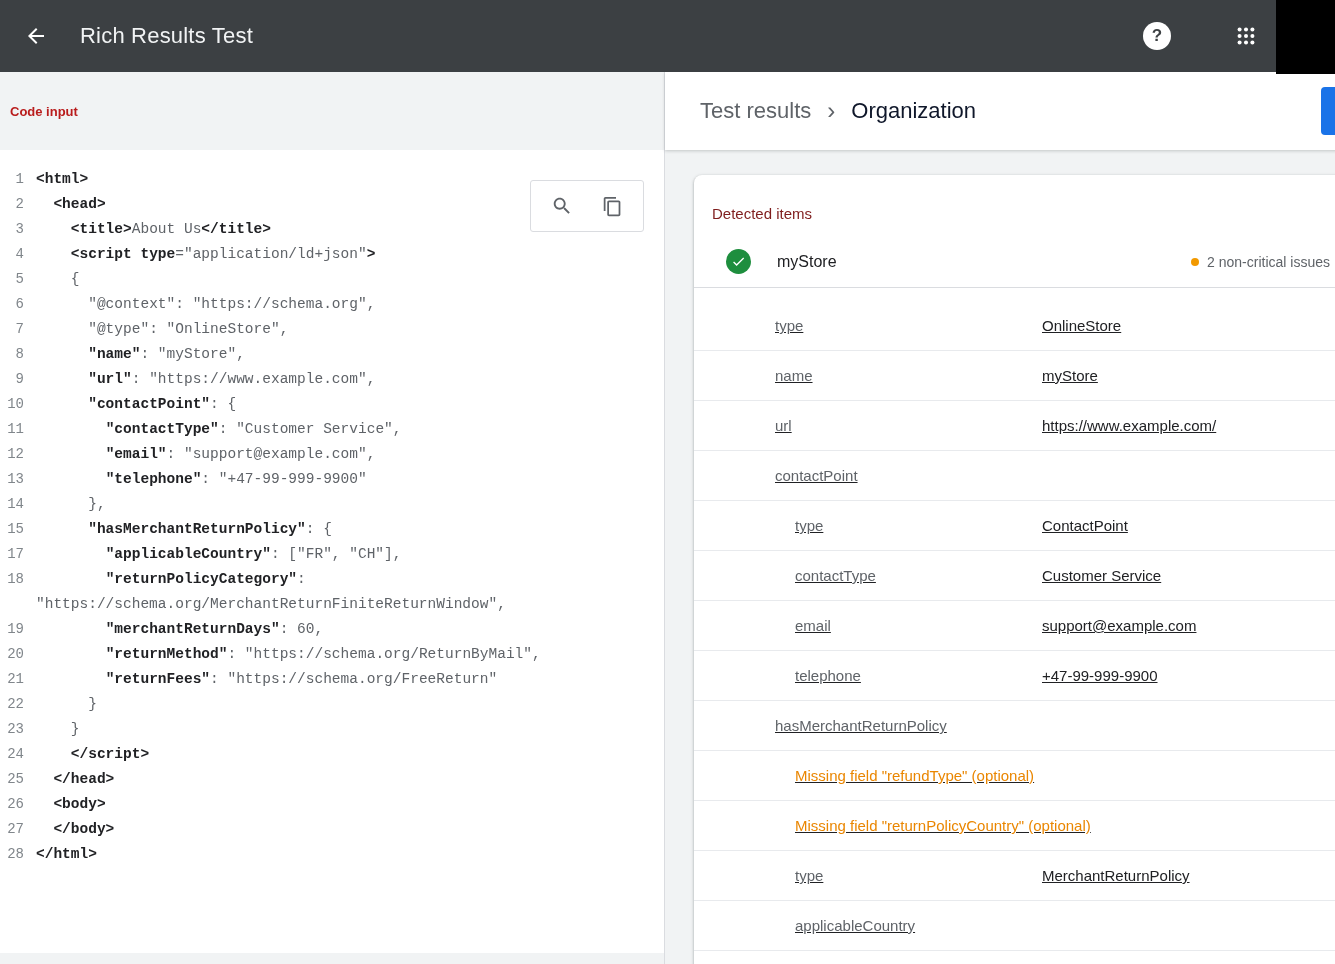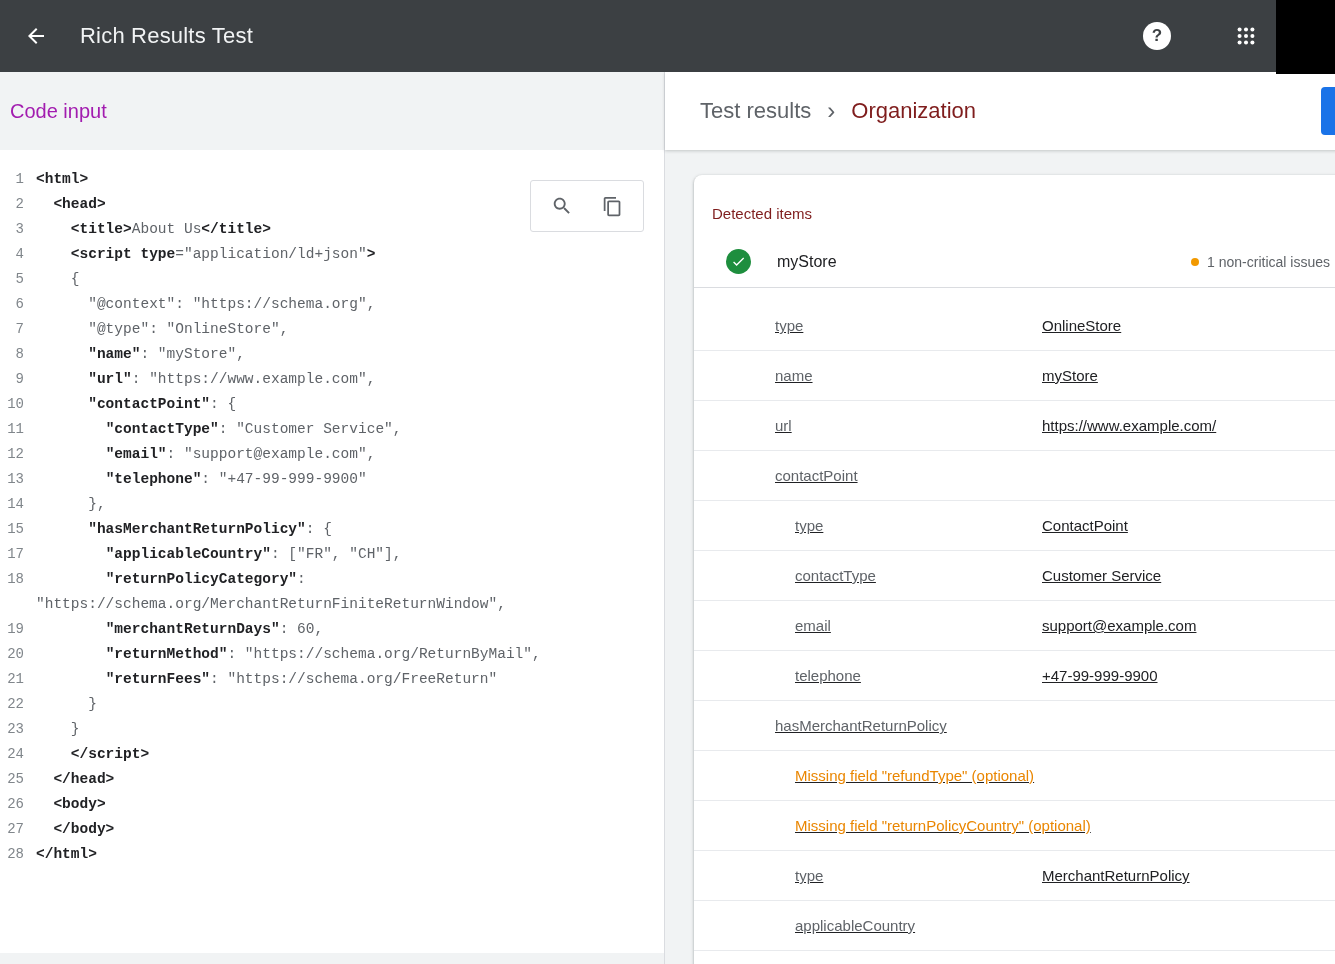--- a/index.html
+++ b/index.html
@@ -13,38 +13,38 @@
   .topbar-right { margin-left:auto; display:flex; align-items:center; gap:64px; margin-right:78px; }
   .help-circle { width:28px; height:28px; border-radius:50%; background:#fff; color:#3c4043; display:flex; align-items:center; justify-content:center; font-weight:700; font-size:17px; }
   .black-box { position:absolute; top:0; right:0; width:59px; height:74px; background:#000; z-index:5; }
 
   
   .main { display:flex; height:892px; }
 
   
   .left-panel { width:665px; flex:none; background:#f1f3f4; border-right:1px solid #dadce0; display:flex; flex-direction:column; }
   .left-header { height:78px; display:flex; align-items:center; padding-left:10px; }
-  .left-header h2 { font-size:20px; font-weight:400; color:#a21caf; }
+  .left-header h2 { font-size:13px; font-weight:700; color:#b91c1c; }
   .code-area { position:relative; flex:1; background:#fff; padding-top:17px; overflow:hidden; }
   .code-line { display:flex; font-family:"Liberation Mono","DejaVu Sans Mono",monospace; font-size:14.5px; line-height:25px; }
   .ln { width:36px; flex:none; text-align:right; padding-right:12px; color:#80868b; font-size:14px; }
   .lc { flex:1; white-space:pre-wrap; color:#5f6368; padding-right:8px; }
   .tok-b { font-weight:700; color:#202124; }
   .tok-g { color:#5f6368; }
   .code-toolbar { position:absolute; top:30px; right:20px; width:114px; height:52px; background:#fff; border:1px solid #dadce0; border-radius:3px; display:flex; align-items:center; justify-content:space-evenly; z-index:2; }
   .code-toolbar button { background:none; border:none; width:40px; height:40px; display:flex; align-items:center; justify-content:center; cursor:pointer; }
   .hscrollbar { position:absolute; left:0; right:0; bottom:0; height:11px; background:#f1f3f4; }
 
   
   .right-panel { width:794px; flex:none; display:flex; flex-direction:column; background:#f1f3f4; }
   .right-header { height:78px; background:#fff; display:flex; align-items:center; padding:0 14px 0 35px; box-shadow:0 1px 3px rgba(60,64,67,.25); position:relative; z-index:1; }
   .breadcrumb { display:flex; align-items:center; font-size:22px; }
   .crumb-parent { color:#5f6368; cursor:pointer; }
   .crumb-sep { color:#5f6368; margin:0 16px; font-size:24px; line-height:1; }
-  .crumb-current { color:#7f1d1d; }
+  .crumb-current { color:#0f172a; }
   .share-btn { margin-left:auto; height:48px; padding:12px 22px; background:var(--accent,#1a73e8); border:none; border-radius:4px; color:#fff; display:flex; align-items:center; gap:10px; font-size:14px; font-weight:500; letter-spacing:.8px; cursor:pointer; font-family:inherit; }
   .results-content { flex:1; overflow:hidden; padding:25px 14px 0 29px; }
   .card { background:#fff; border-radius:8px; box-shadow:0 1px 2px rgba(60,64,67,.3),0 1px 3px 1px rgba(60,64,67,.15); min-height:960px; }
   .card-title { padding:30px 0 14px 18px; font-size:15px; color:#7f1d1d; }
   .entity-row { display:flex; align-items:center; height:52px; padding:0 24px 0 32px; border-bottom:1px solid #dadce0; cursor:pointer; background:#fff; }
   .check-circle { width:25px; height:25px; border-radius:50%; background:var(--green,#1e8e3e); display:flex; align-items:center; justify-content:center; flex:none; }
   .entity-name { margin-left:26px; font-size:16px; color:#202124; }
   .spacer { flex:1; }
   .dot { width:8px; height:8px; border-radius:50%; background:var(--dot,#f29900); margin-right:8px; flex:none; }
   .issues { font-size:14px; color:#5f6368; margin-right:22px; }
@@ -247,21 +247,21 @@
 
         <div class="entity-row">
           <span class="check-circle">
             <svg width="15" height="15" viewBox="0 0 24 24" fill="#fff">
                 <path d="M9 16.17L4.83 12l-1.42 1.41L9 19 21 7l-1.41-1.41z"></path>
               </svg>
           </span>
           <span class="entity-name">myStore</span>
           <span class="spacer"></span>
           <span class="dot"></span>
-          <span class="issues">1 non-critical issues</span>
+          <span class="issues">2 non-critical issues</span>
           <button class="help-outline">
               <span>?</span>
             </button>
           <button class="chev-btn">
             <svg width="22" height="22" viewBox="0 0 24 24" fill="#5f6368">
                 <path d="M12 8l-6 6 1.41 1.41L12 10.83l4.59 4.58L18 14z"></path>
               </svg>
           </button>
         </div>
 

